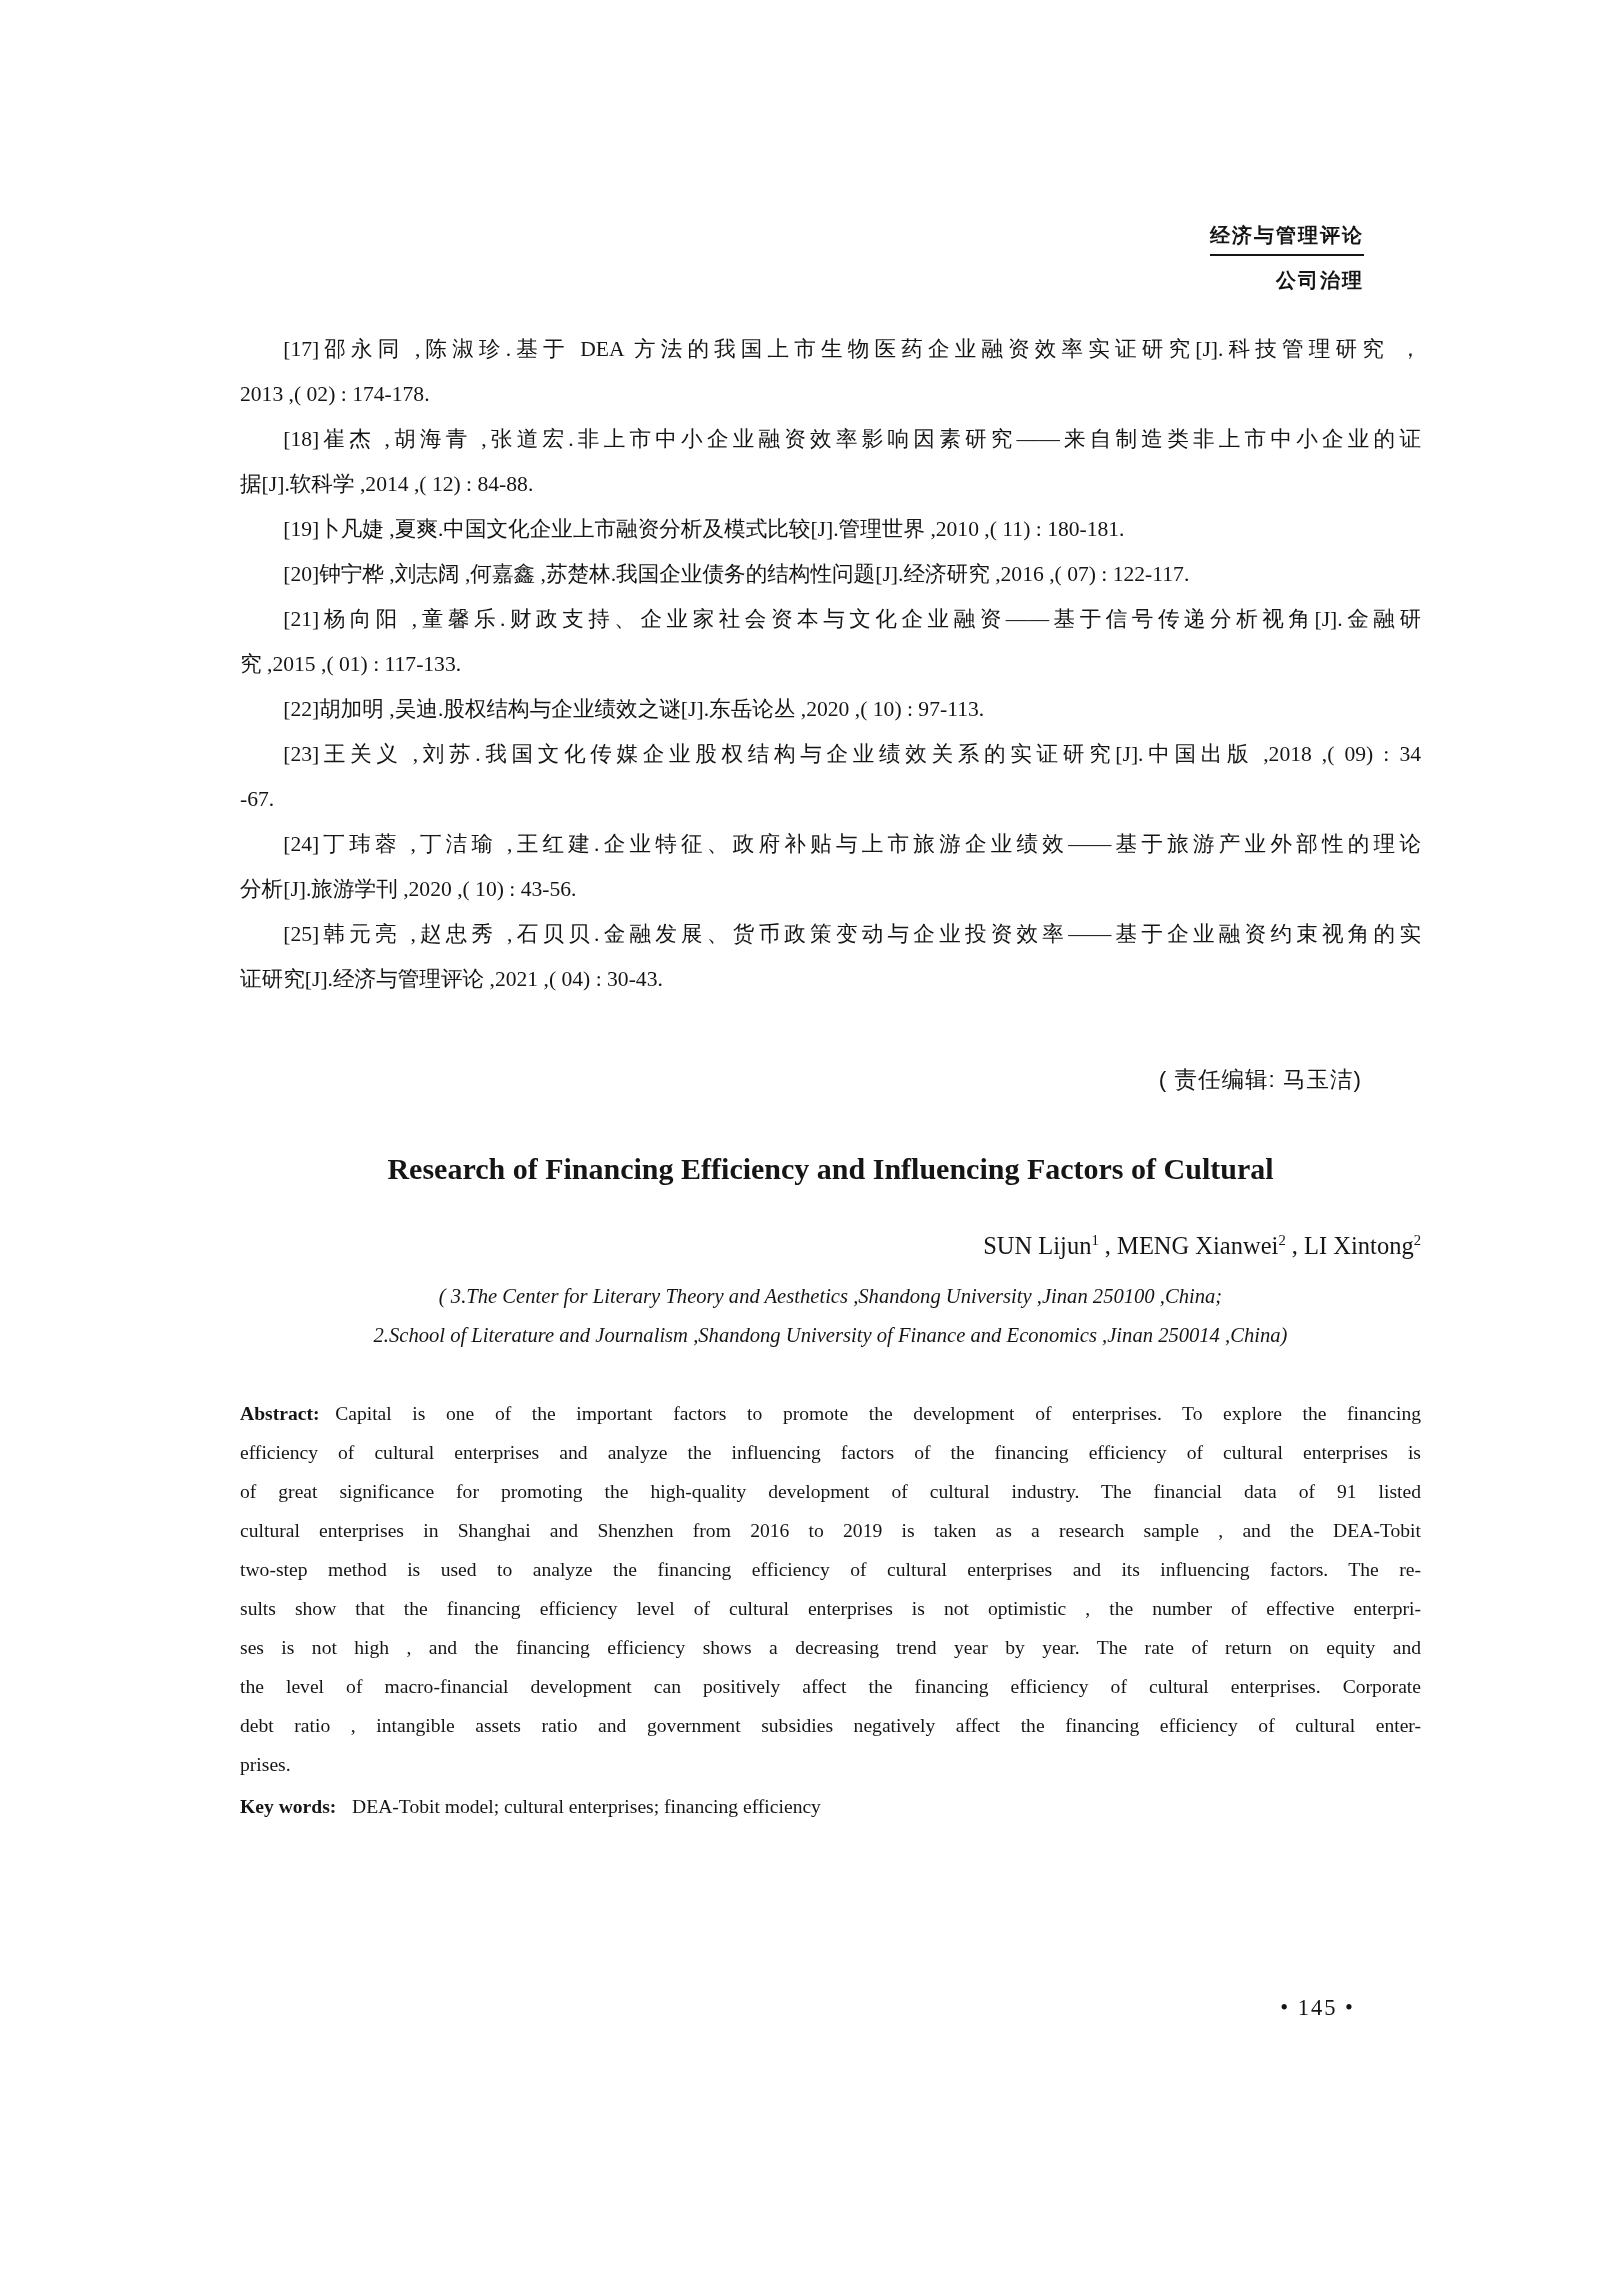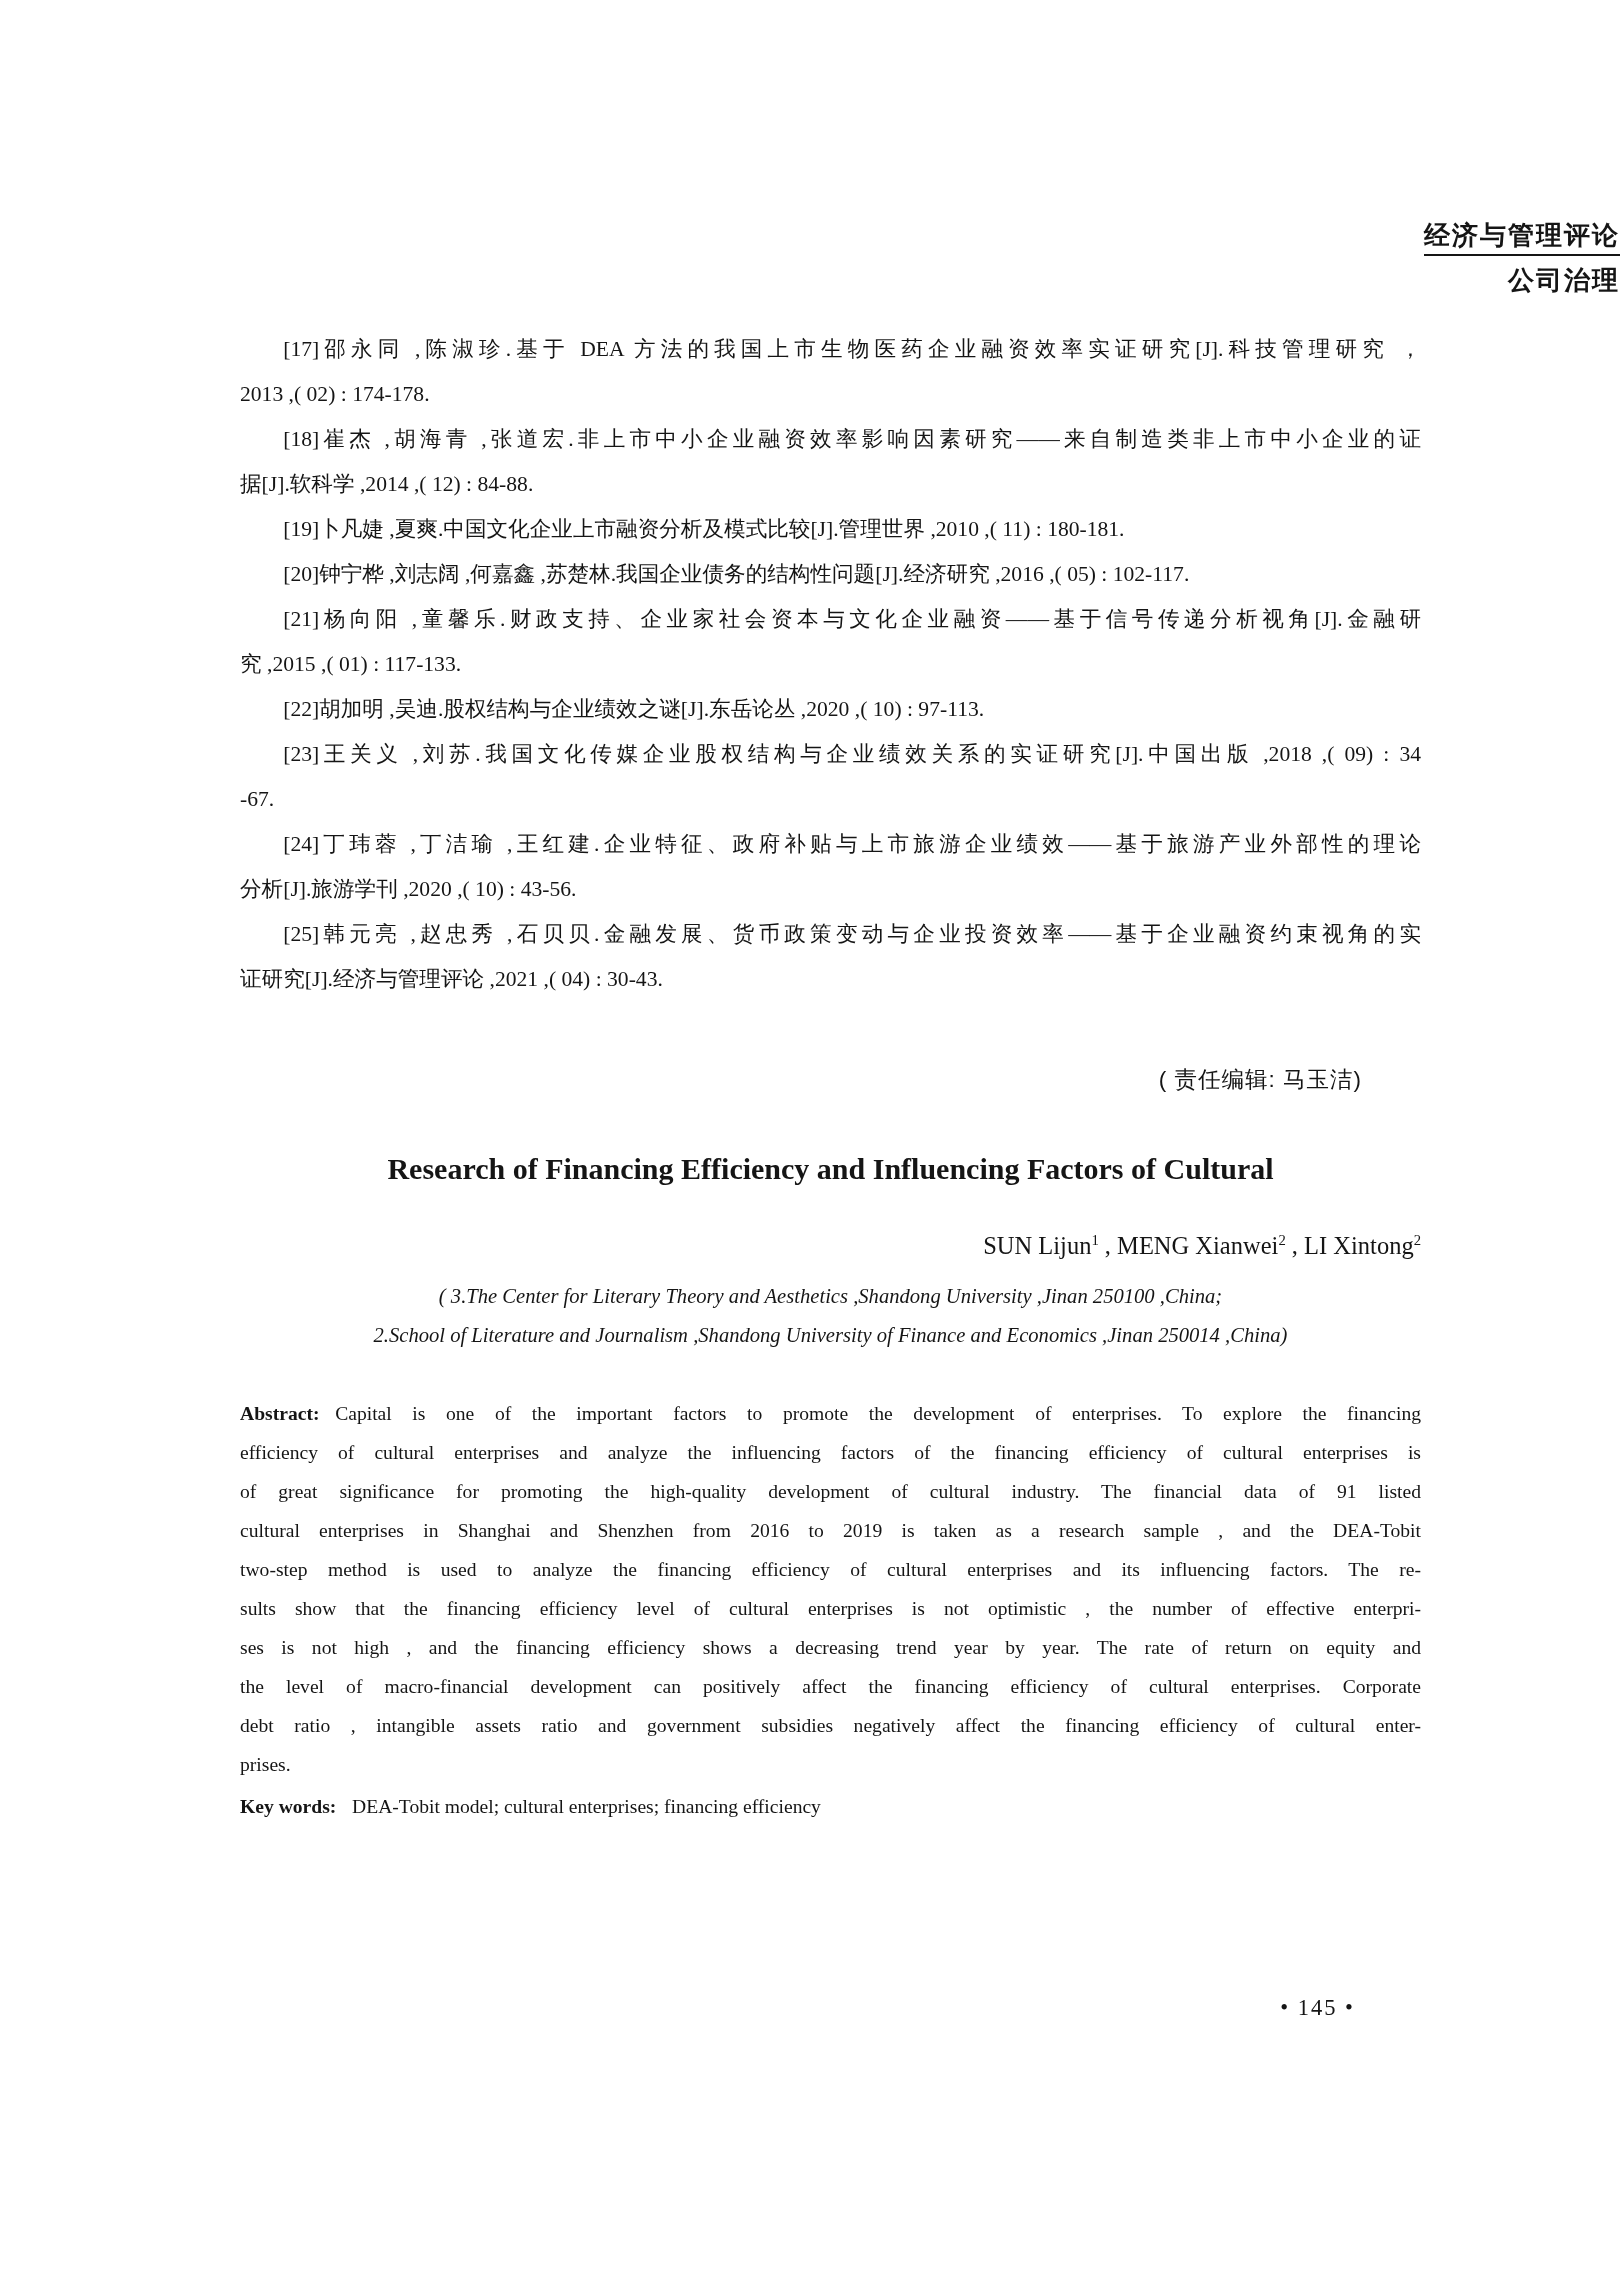--- a/index.html
+++ b/index.html
@@ -9,24 +9,25 @@
     height: 2293px;
     margin: 0 auto;
     background: #ffffff;
     color: #151515;
     font-family: "Liberation Serif", "DejaVu Serif", serif;
     overflow: hidden;
   }
   
   .page-header {
     margin-top: 220px;
+    padding-right: 256px;
     text-align: right;
     font-family: "Liberation Sans", "DejaVu Sans", sans-serif;
     font-weight: 600;
-    font-size: 26px;
+    font-size: 20px;
     line-height: 31px;
   }
   .journal-name {
     display: inline-block;
     border-bottom: 2px solid #151515;
     padding-bottom: 2.9px;
     letter-spacing: 2px;
   }
   .section-name {
     margin-top: 8.8px;
@@ -129,21 +130,21 @@
         <span class="ref-line">2013 ,( 02) : 174-178.</span>
       </p>
       <p class="ref">
         <span class="ref-line indent fill">[18]崔杰 ,胡海青 ,张道宏.非上市中小企业融资效率影响因素研究——来自制造类非上市中小企业的证</span>
         <span class="ref-line">据[J].软科学 ,2014 ,( 12) : 84-88.</span>
       </p>
       <p class="ref">
         <span class="ref-line indent">[19]卜凡婕 ,夏爽.中国文化企业上市融资分析及模式比较[J].管理世界 ,2010 ,( 11) : 180-181.</span>
       </p>
       <p class="ref">
-        <span class="ref-line indent">[20]钟宁桦 ,刘志阔 ,何嘉鑫 ,苏楚林.我国企业债务的结构性问题[J].经济研究 ,2016 ,( 05) : 102-117.</span>
+        <span class="ref-line indent">[20]钟宁桦 ,刘志阔 ,何嘉鑫 ,苏楚林.我国企业债务的结构性问题[J].经济研究 ,2016 ,( 07) : 122-117.</span>
       </p>
       <p class="ref">
         <span class="ref-line indent fill">[21]杨向阳 ,童馨乐.财政支持、企业家社会资本与文化企业融资——基于信号传递分析视角[J].金融研</span>
         <span class="ref-line">究 ,2015 ,( 01) : 117-133.</span>
       </p>
       <p class="ref">
         <span class="ref-line indent">[22]胡加明 ,吴迪.股权结构与企业绩效之谜[J].东岳论丛 ,2020 ,( 10) : 97-113.</span>
       </p>
       <p class="ref">
         <span class="ref-line indent fill">[23]王关义 ,刘苏.我国文化传媒企业股权结构与企业绩效关系的实证研究[J].中国出版 ,2018 ,( 09) : 34</span>

